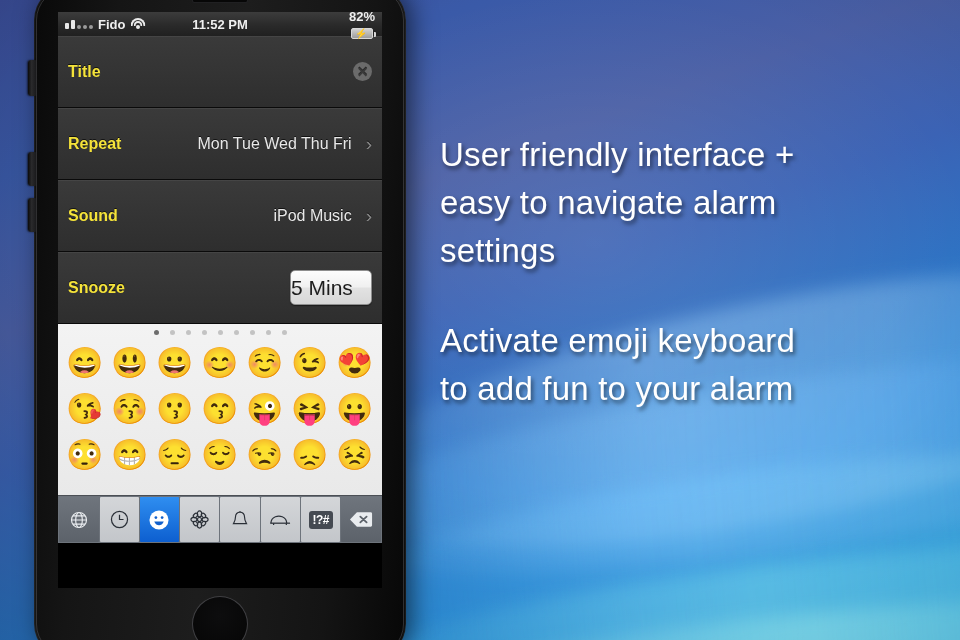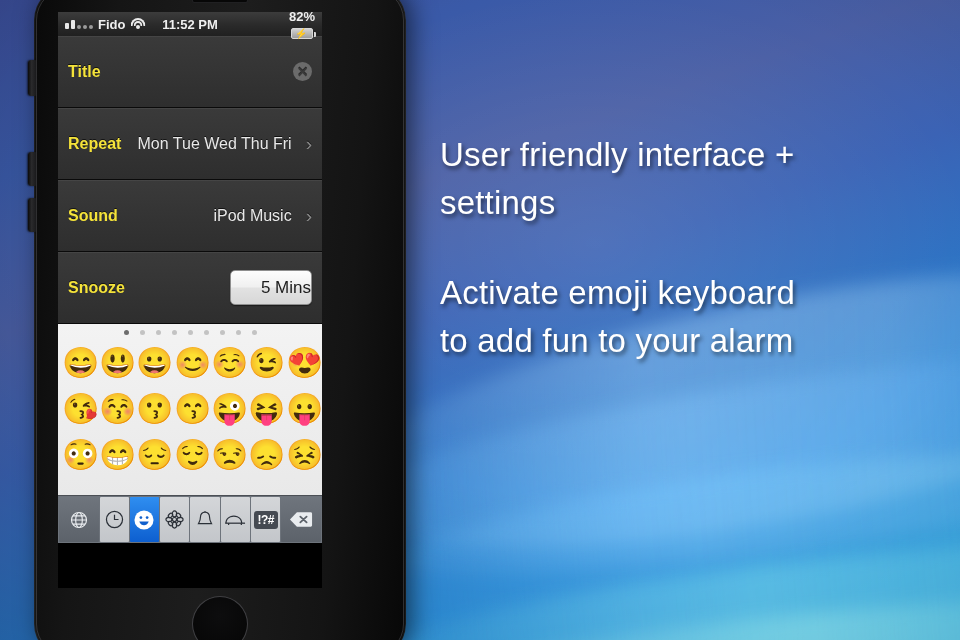--- a/index.html
+++ b/index.html
@@ -90,21 +90,21 @@
     box-shadow: -1px 0 2px rgba(0,0,0,0.6);
   }
   .mute-sw { top: 74px;  height: 36px; }
   .vol-up  { top: 166px; height: 34px; }
   .vol-dn  { top: 212px; height: 34px; }
 
   
   #screen {
     position: absolute;
     left: 24px; top: 26px;
-    width: 264px; height: 576px;
+    width: 324px; height: 576px;
     background: #000;
     overflow: hidden;
   }
   
   #home-btn {
     position: absolute;
     left: 50%; bottom: 6px; transform: translateX(-50%);
     width: 56px; height: 56px;
     border-radius: 50%;
     border: 1px solid rgba(110,110,115,0.55);
@@ -254,25 +254,25 @@
   .clear-x {
     width: 19px; height: 19px; border-radius: 50%;
     background: #6b6b6b;
     color: #3a3a3a; font-size: 14px; font-weight: bold;
     display: flex; align-items: center; justify-content: center;
     line-height: 1; margin-left: 6px;
   }
   .snooze-btn {
     margin-left: auto;
     min-width: 82px; height: 35px;
-    display: flex; align-items: center; justify-content: flex-end;
+    display: flex; align-items: center; justify-content: flex-start;
     background: linear-gradient(180deg, #fdfdfd 0%, #f0f0f0 48%, #e2e2e2 52%, #d7d7d7 100%);
     border: 1px solid #8e8e8e;
     border-radius: 5px;
-    color: #1d1d1d; font-size: 17px;
+    color: #1d1d1d; font-size: 21px;
     box-shadow: 0 1px 1px rgba(0,0,0,0.45);
   }
 
   
   #kb {
     position: relative;
     background: linear-gradient(180deg, #f3f3f3 0%, #e9e9e9 100%);
     height: 171px;
   }
   #page-dots {
@@ -339,20 +339,21 @@
   <div class="swoosh sw1"></div>
   <div class="swoosh sw2"></div>
   <div class="swoosh sw3"></div>
   <div class="swoosh sw4"></div>
   <div class="swoosh sw5"></div>
   <div class="vig"></div>
 
   <div id="copy">
     <div class="copy-block">
       <div>User friendly interface +</div>
+      <div>easy to navigate alarm</div>
       <div>settings</div>
     </div>
     <div class="copy-block second">
       <div>Activate emoji keyboard</div>
       <div>to add fun to your alarm</div>
     </div>
   </div>
 
   <div id="phone">
     <div class="edge-hi"></div>

